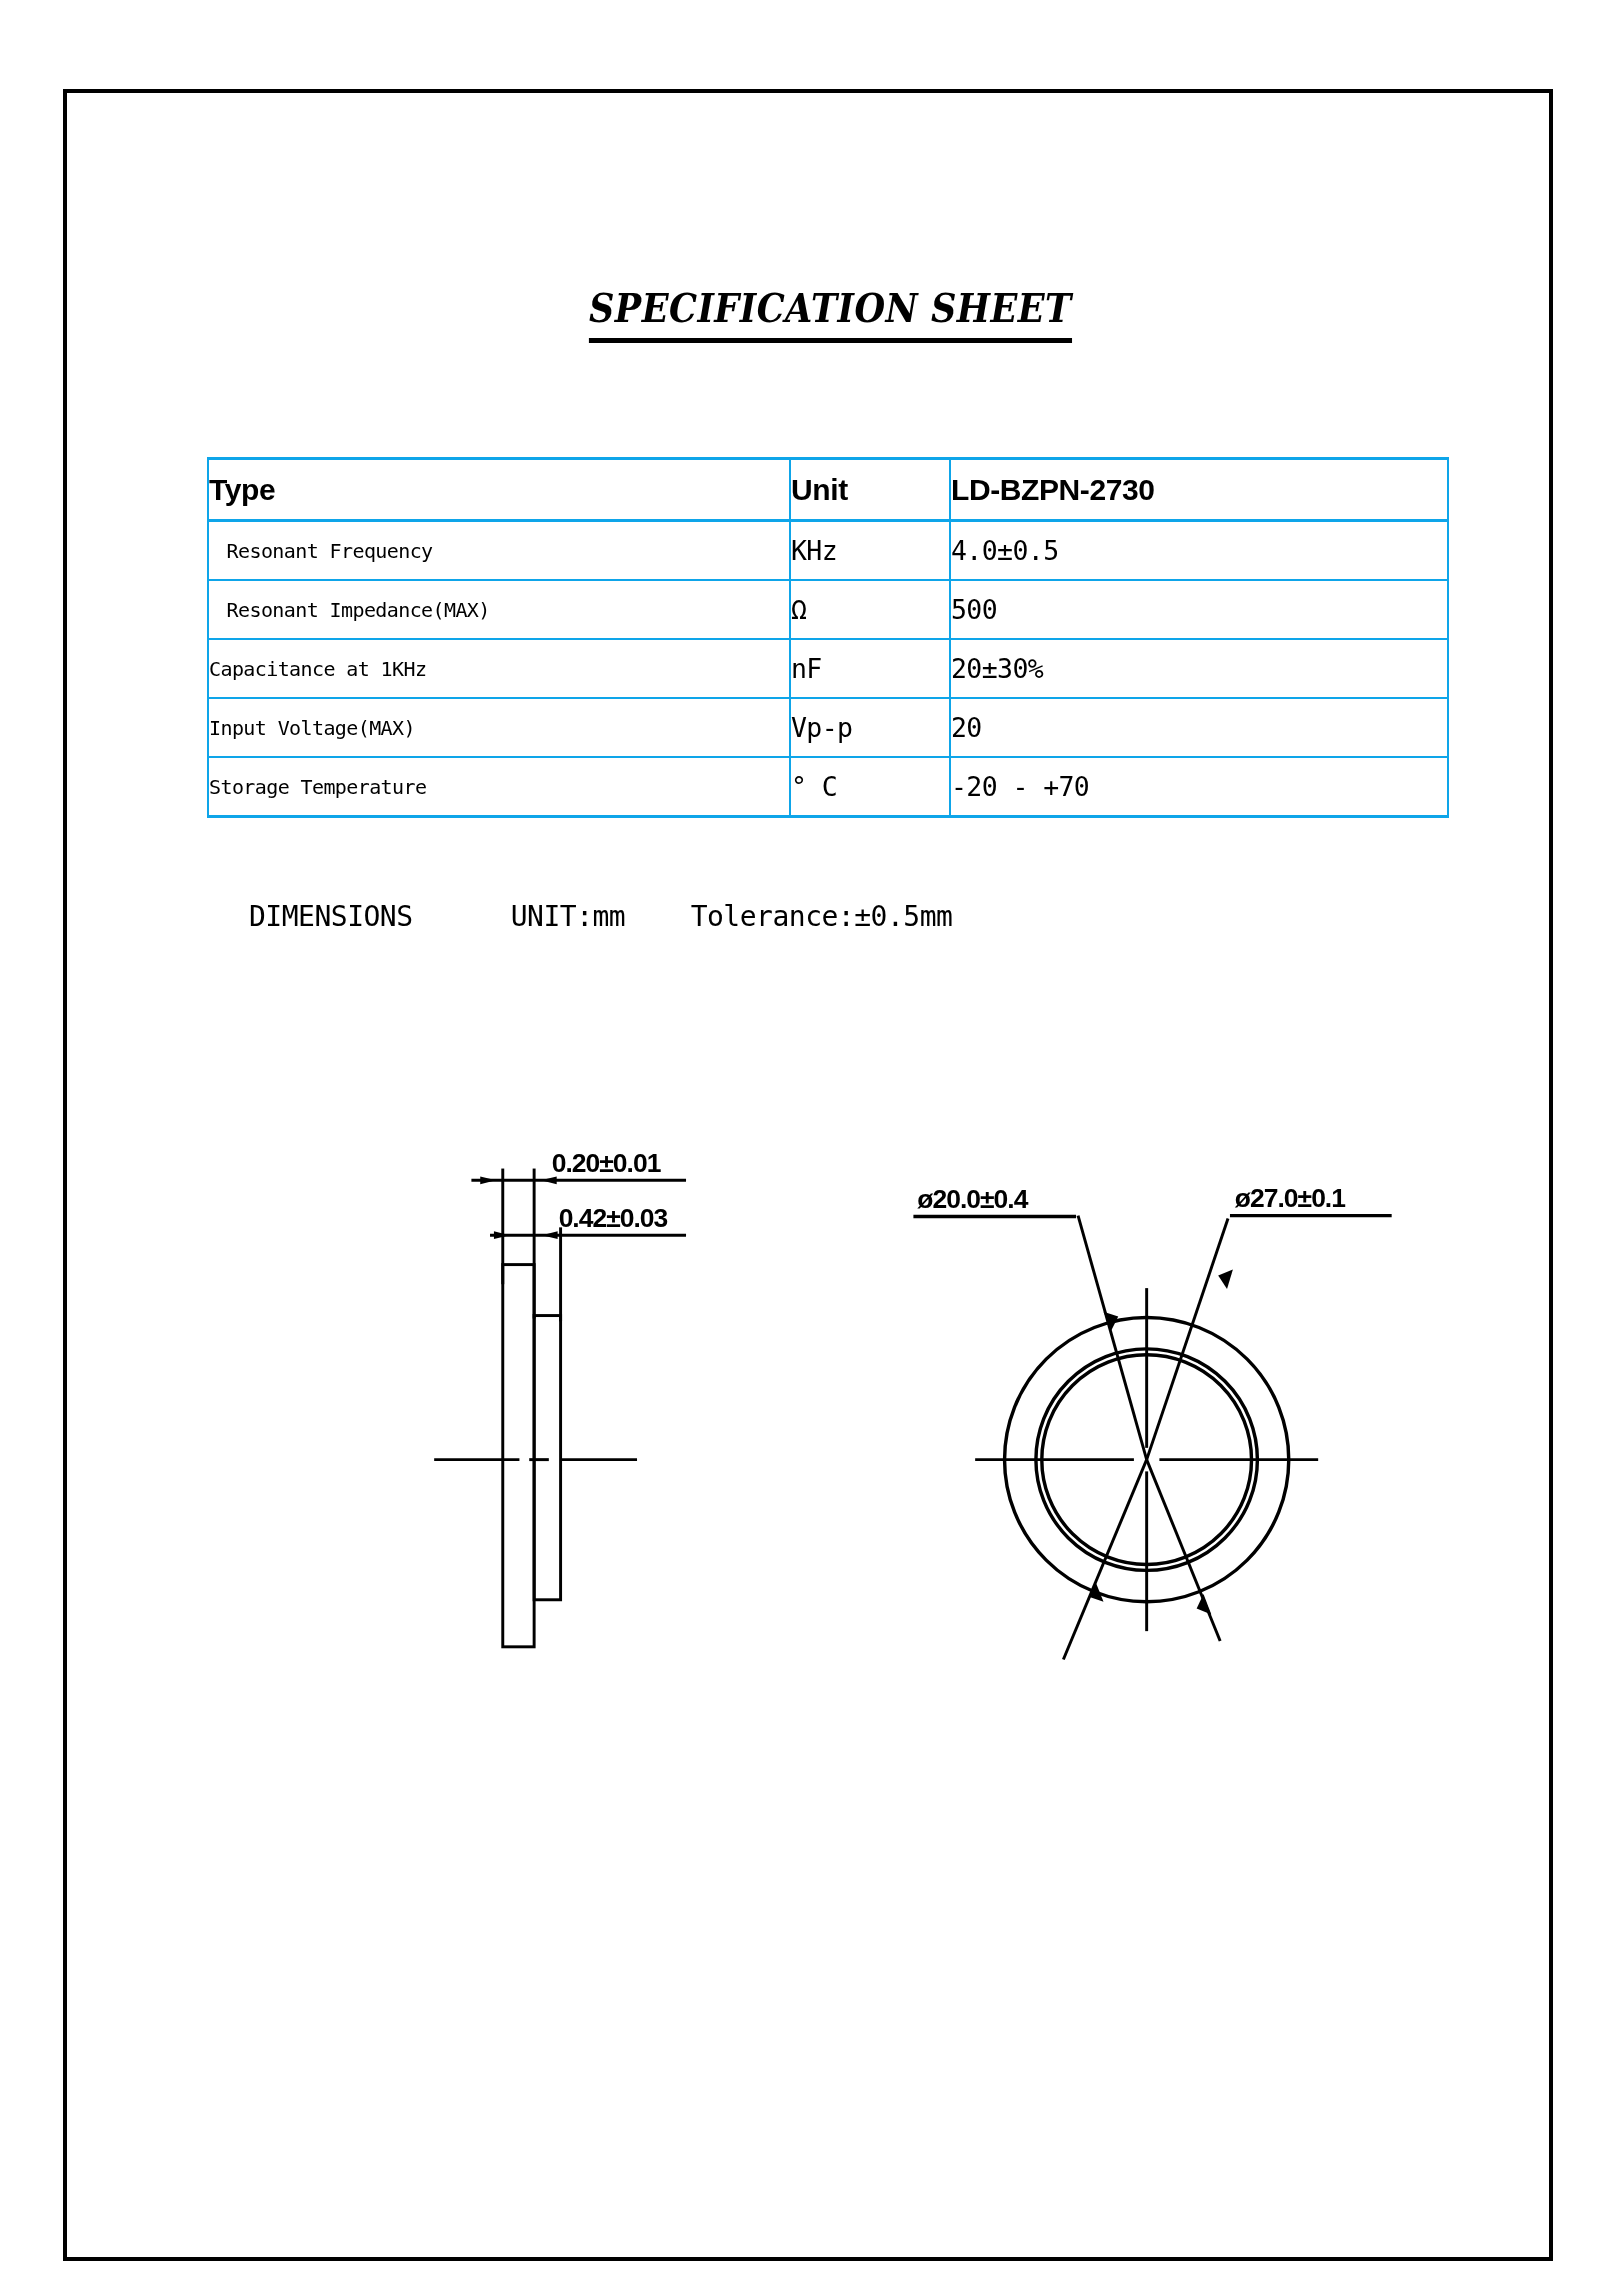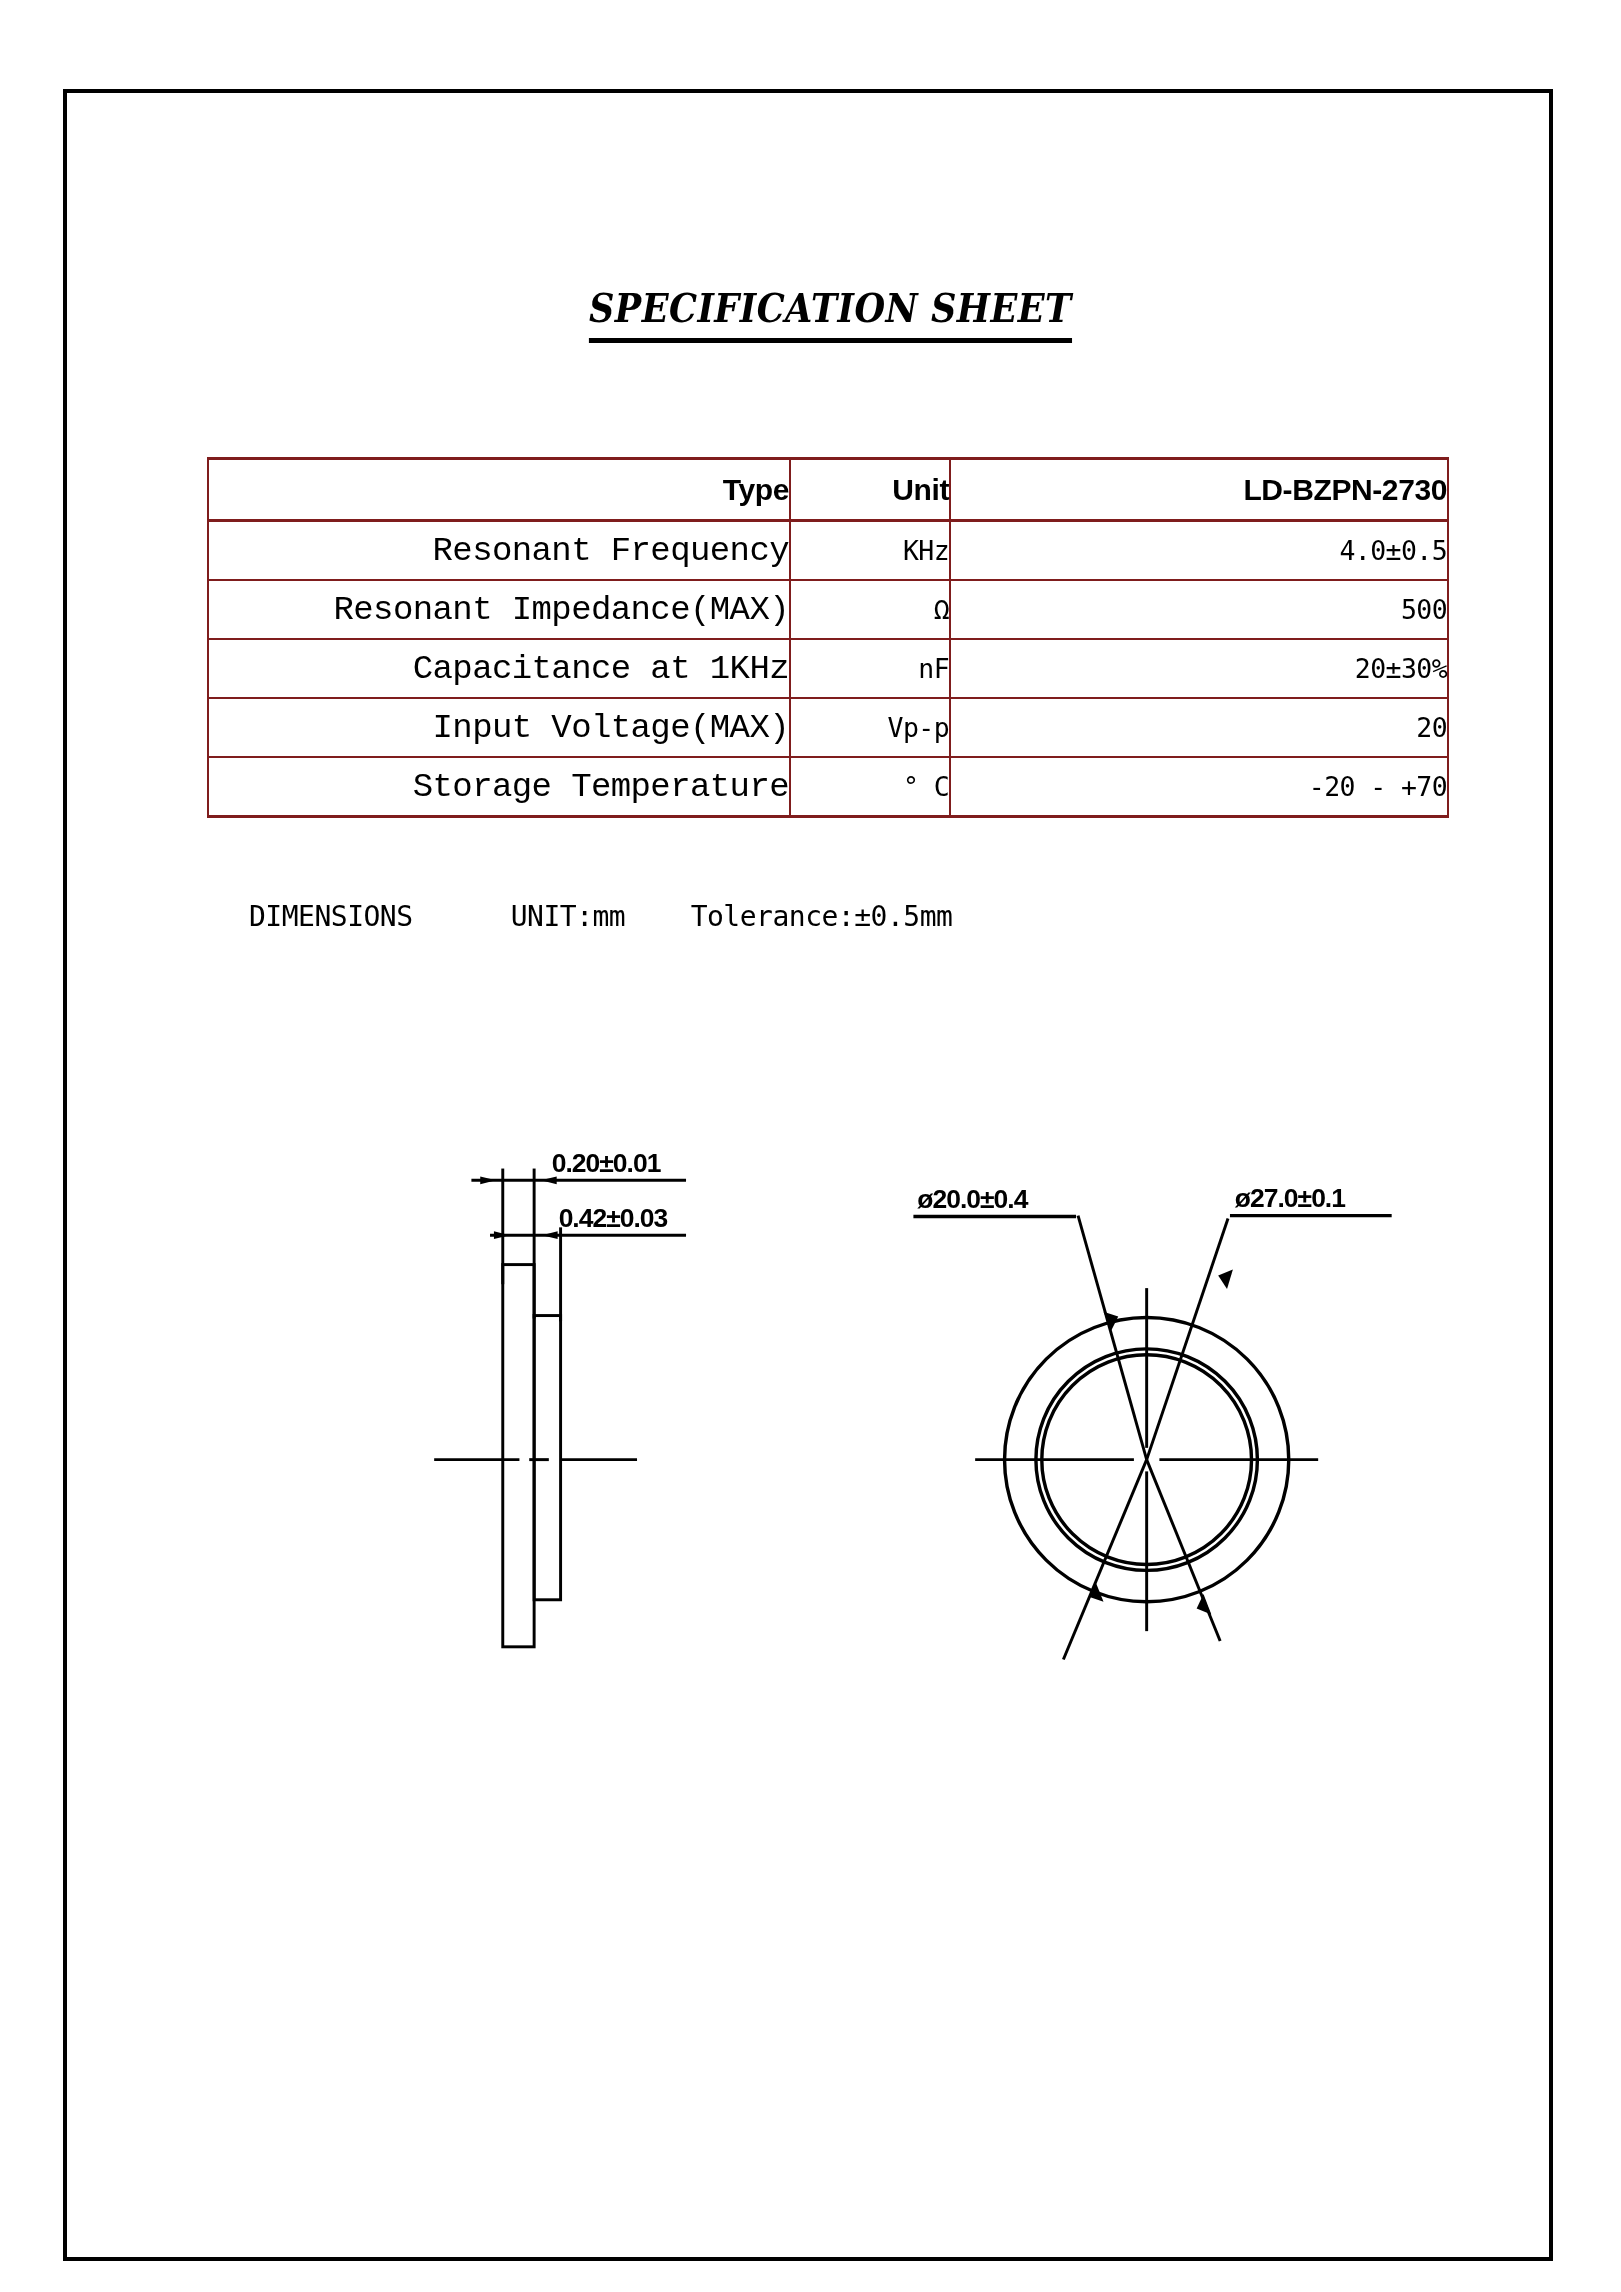--- a/index.html
+++ b/index.html
@@ -54,45 +54,44 @@
   
   #spec-table {
     position: absolute;
     left: 207px;
     top: 457px;
     width: 1240px;
     border-collapse: collapse;
     table-layout: fixed;
   }
   #spec-table td, #spec-table th {
-    border: 2px solid #7f1d1d;
+    border: 2px solid #0ea5e9;
     padding: 0;
     height: 57px;
     vertical-align: middle;
-    text-align: right;
+    text-align: left;
     color: #000;
   }
   #spec-table tr.header-row td {
     border-top-width: 3.9px;
     border-bottom-width: 3.9px;
     font-family: "Liberation Sans", sans-serif;
     font-weight: 700;
     font-size: 30px;
     letter-spacing: -0.4px;
     height: 59px;
   }
   #spec-table tr.data-row td {
     font-family: "DejaVu Sans Mono", "Liberation Mono", monospace;
     font-size: 26.5px;
     letter-spacing: -0.6px;
     white-space: nowrap;
   }
   #spec-table tr.data-row td.cell-type {
-    font-size: 34px;
-    font-family: Liberation Mono, monospace;
+    font-size: 20px;
   }
   #spec-table tr.data-row:last-child td {
     border-bottom-width: 3.9px;
     margin-top: 20px;
   }
   #spec-table col.col-type  { width: 582px; }
   #spec-table col.col-unit  { width: 160px; }
   #spec-table col.col-value { width: 498px; }
   .row-left {
     text-align: left;

